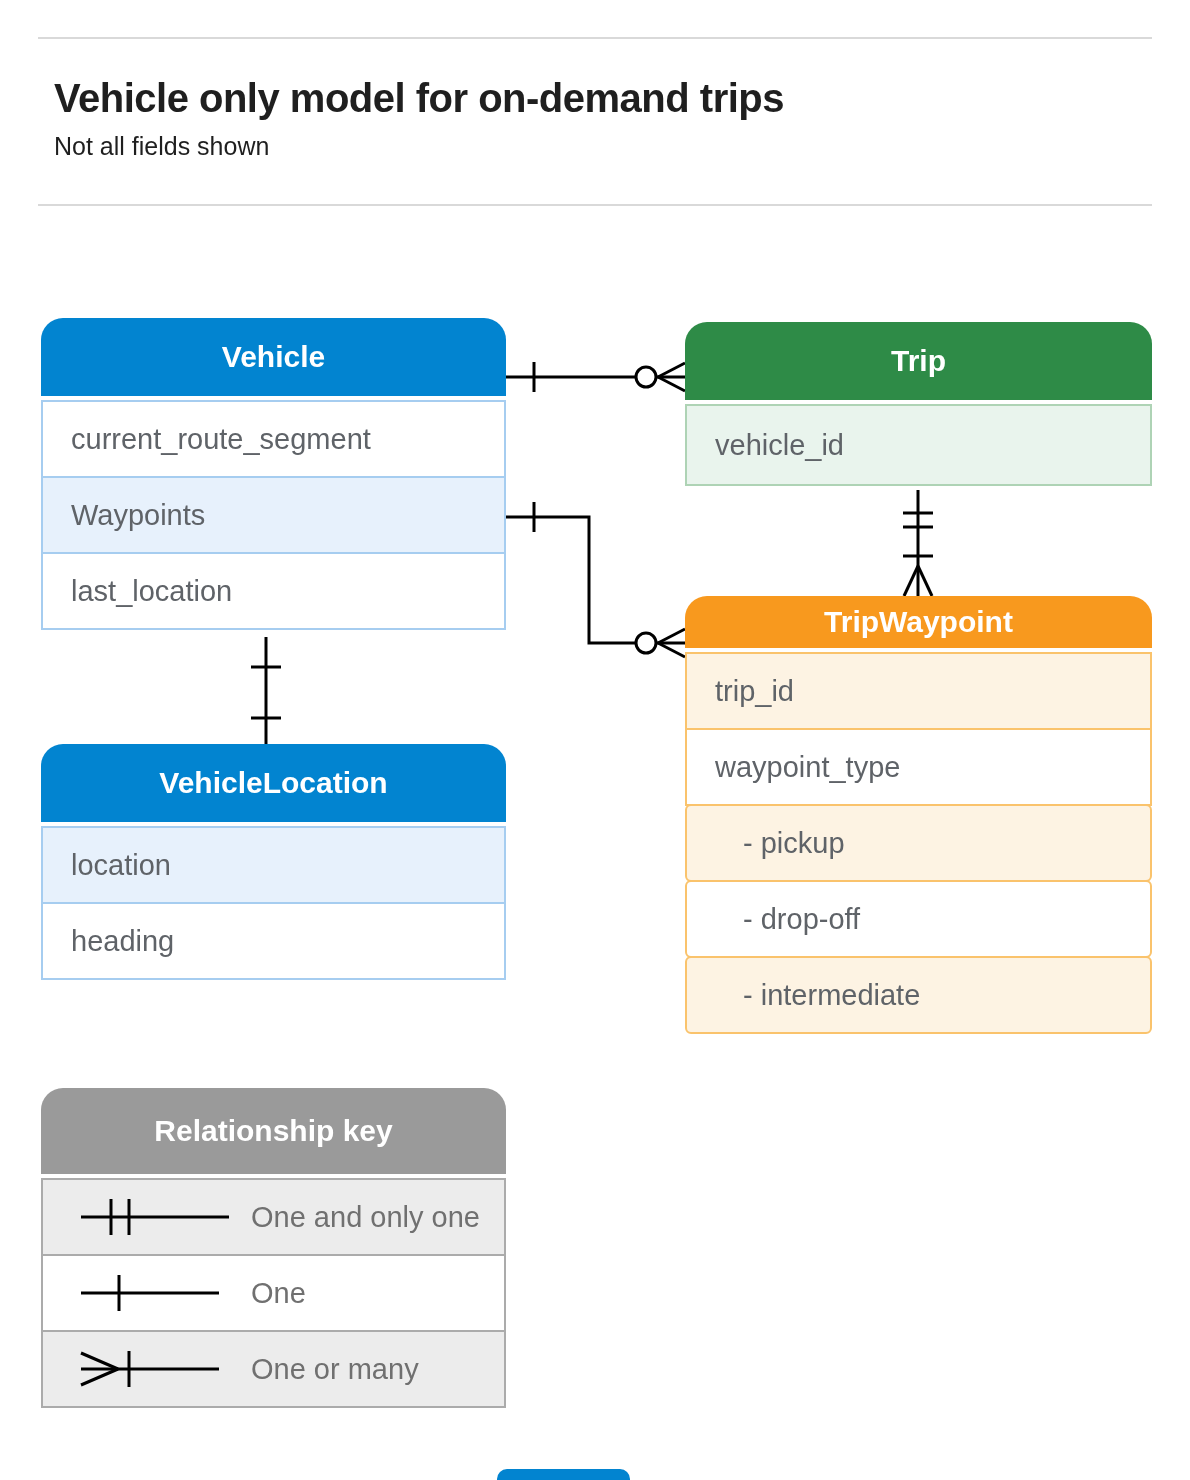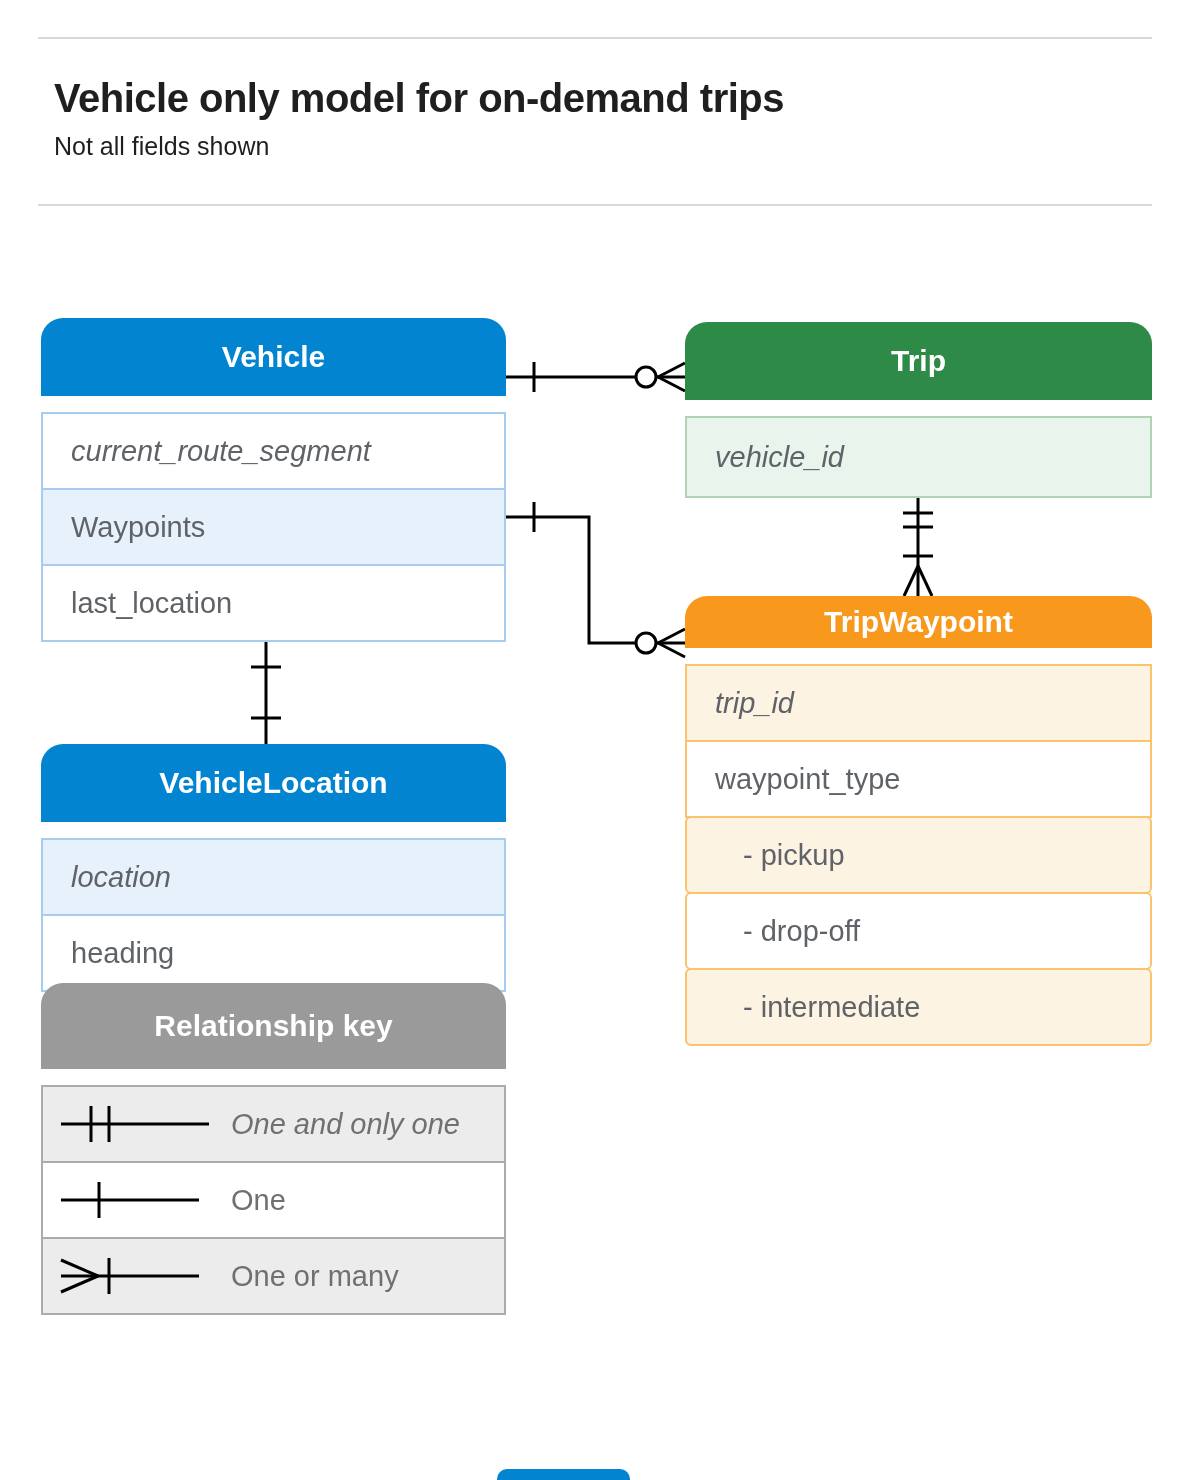--- a/index.html
+++ b/index.html
@@ -31,34 +31,34 @@
   .entity{position:absolute;}
   .ent-header{
     height:78px;border-radius:22px 22px 0 0;display:flex;align-items:center;justify-content:center;
     color:#fff;font-size:30px;font-weight:700;background:var(--hdr);
   }
   .ent-row{
     height:78px;display:flex;align-items:center;padding-left:28px;box-sizing:border-box;
     font-size:29px;color:var(--field_text);background:#fff;
     border:2px solid var(--bb);margin-top:-2px;
   }
-  .ent-row:first-child{margin-top:16px;font-style:italic;}
+  .ent-row:first-child{margin-top:4px;}
   .ent-row.indent{padding-left:56px;border-radius:6px;}
   .blue-theme{--hdr:var(--blue);--bb:var(--blue_border);--shade:var(--blue_light_row);}
   .green-theme{--hdr:var(--green);--bb:var(--green_border);--shade:var(--green_light_row);}
   .orange-theme{--hdr:var(--orange);--bb:var(--orange_border);--shade:var(--orange_light_row);}
   .gray-theme{--hdr:var(--gray);--bb:var(--gray_border);--shade:var(--gray_light_row);}
   .start-shaded .ent-rows .ent-row:nth-child(odd){background:var(--shade);}
   .start-white .ent-rows .ent-row:nth-child(even){background:var(--shade);}
 
   
   .entity-trip .ent-row{height:82px;}
   .entity-tripwaypoint .ent-header{height:52px;}
   .entity-key .ent-header{height:86px;}
-  .entity-key .ent-row{height:78px;padding-left:4px;color:var(--key_text);}
+  .entity-key .ent-row{height:78px;padding-left:24px;color:var(--key_text);}
   .key-sym{flex:0 0 180px;}
   .key-sym line,.key-sym polyline{stroke:var(--line);stroke-width:3;fill:none;}
   .key-sym circle{stroke:var(--line);stroke-width:3;fill:#fff;}
   .key-label{font-size:29px;color:var(--key_text);margin-left:4px;}
 
   .bottom-fragment{
     position:absolute;left:497px;top:1469px;width:133px;height:11px;
     background:var(--blue);border-radius:10px 10px 0 0;
   }
 </style>
@@ -134,21 +134,21 @@
   </div>
 
   <div class="entity blue-theme start-shaded entity-vehiclelocation" style="left:41px;top:744px;width:465px">
     <div class="ent-header">VehicleLocation</div>
     <div class="ent-rows">
       <div class="ent-row">location</div>
       <div class="ent-row">heading</div>
     </div>
   </div>
 
-  <div class="entity gray-theme start-shaded entity-key" style="left:41px;top:983px;width:465px">
+  <div class="entity gray-theme start-shaded entity-key" style="left:41px;top:1088px;width:465px">
     <div class="ent-header">Relationship key</div>
     <div class="ent-rows">
       <div class="ent-row">
         <svg class="key-sym" width="180" height="56">
           <line x1="14" y1="28" x2="162" y2="28"></line>
           <line x1="44" y1="10" x2="44" y2="46"></line>
           <line x1="62" y1="10" x2="62" y2="46"></line>
         </svg>
         <span class="key-label">One and only one</span>
       </div>

